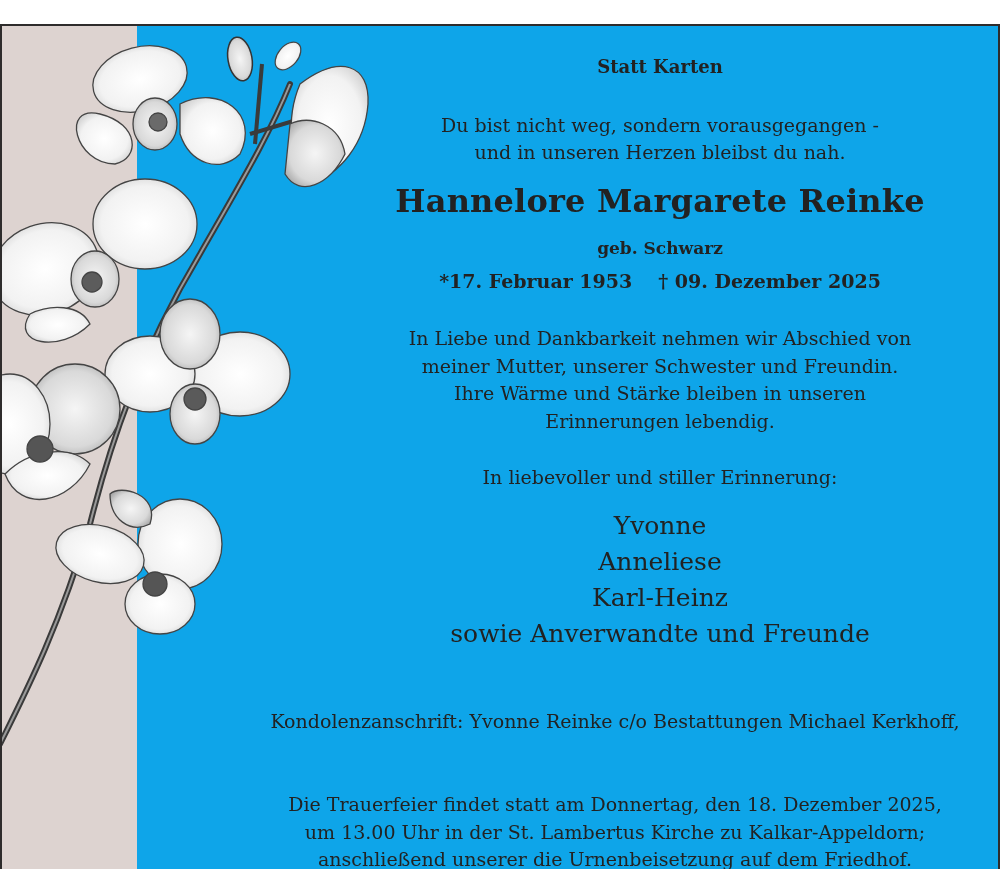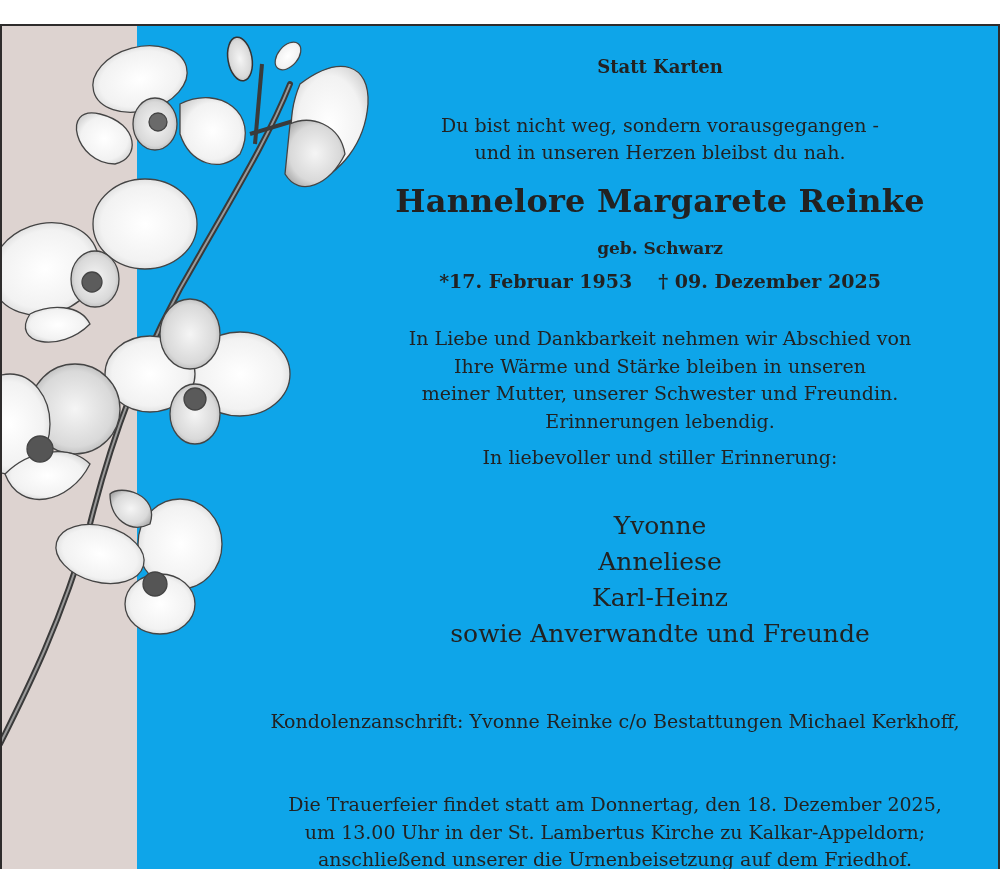--- a/index.html
+++ b/index.html
@@ -38,21 +38,21 @@
       font-family: "DejaVu Serif", "Liberation Serif", serif;
     }
     .line { position: absolute; left: 0; right: 0; white-space: nowrap; }
     .statt { top: 30px; font-size: 18px; font-weight: bold; left: 140px; right: 0; }
     .motto { top: 86px; font-size: 19px; line-height: 27px; left: 140px; right: 0; }
     .name { top: 156px; font-size: 32px; font-weight: bold; letter-spacing: 0.2px; left: 140px; right: 0; }
     .geb { top: 212px; font-size: 17px; font-weight: bold; left: 140px; right: 0; }
     .dates { top: 244px; font-size: 19px; font-weight: bold; left: 140px; right: 0; }
     .dates span.gap { display: inline-block; width: 26px; }
     .farewell { top: 299px; font-size: 19px; line-height: 27.5px; left: 140px; right: 0; }
-    .memory { top: 420px; font-size: 19px; left: 140px; right: 0; }
+    .memory { top: 440px; font-size: 19px; left: 140px; right: 0; }
     .mourners { top: 482px; font-size: 25px; line-height: 36px; left: 140px; right: 0; }
     .address { top: 682px; font-size: 19px; line-height: 27px; left: 50px; right: 0; }
     .ceremony { top: 765px; font-size: 19px; line-height: 27.5px; left: 50px; right: 0; }
   </style>
 </head>
 <body>
 
 <div class="page">
   <div class="side-band"></div>
 
@@ -132,22 +132,22 @@
     </div>
 
     <div class="line name">Hannelore Margarete Reinke</div>
     <div class="line geb">geb. Schwarz</div>
     <div class="line dates">
       <span>*17. Februar 1953</span><span class="gap"></span><span>† 09. Dezember 2025</span>
     </div>
 
     <div class="line farewell">
       <div>In Liebe und Dankbarkeit nehmen wir Abschied von</div>
+      <div>meiner Mutter, unserer Schwester und Freundin.</div>
       <div>Ihre Wärme und Stärke bleiben in unseren</div>
-      <div>meiner Mutter, unserer Schwester und Freundin.</div>
       <div>Erinnerungen lebendig.</div>
     </div>
 
     <div class="line memory">In liebevoller und stiller Erinnerung:</div>
 
     <div class="line mourners">
       <div>Yvonne</div>
       <div>Anneliese</div>
       <div>Karl-Heinz</div>
       <div>sowie Anverwandte und Freunde</div>

